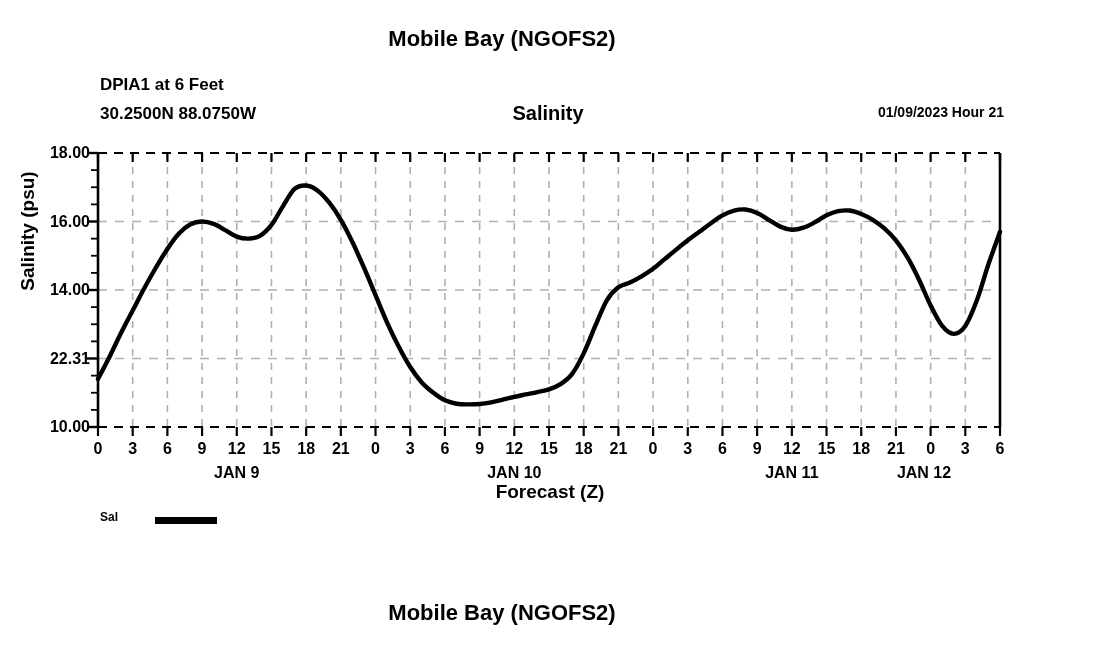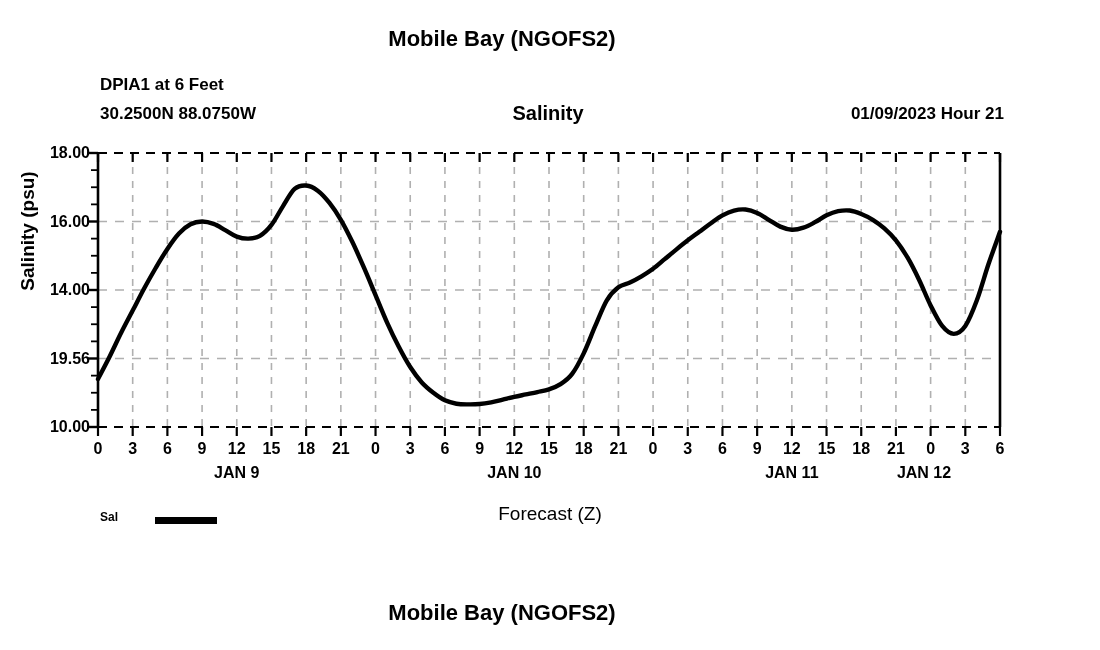--- a/index.html
+++ b/index.html
@@ -45,21 +45,21 @@
     top: 102px;
     text-align: center;
     font-size: 20px;
     font-weight: bold;
   }
 
   #datestamp {
     position: absolute;
     right: 96px;
     top: 104px;
-    font-size: 17px;
+    font-size: 14px;
     font-weight: bold;
   }
 
   
   #plot-wrap {
     position: absolute;
     left: 0;
     top: 0;
     width: 1100px;
     height: 650px;
@@ -115,22 +115,21 @@
     transform: translateX(-50%);
     line-height: 1;
   }
   #xaxis-title {
     position: absolute;
     left: 0;
     width: 1100px;
     top: 481px;
     text-align: center;
     font-size: 19px;
-    font-weight: normal;
-    margin-top: 22px;
+    font-weight: bold;
   }
 
   #legend {
     position: absolute;
     left: 100px;
     top: 508px;
     height: 24px;
   }
   #legend-label {
     position: absolute;
@@ -272,21 +271,21 @@
     <g id="series-layer">
         <path d="M 98.00 379.05 C 99.93 375.34, 105.71 364.49, 109.56 356.79 C 113.42 349.08, 117.27 340.52, 121.13 332.81 C 124.98 325.11, 128.84 317.97, 132.69 310.55 C 136.55 303.13, 140.40 295.42, 144.26 288.29 C 148.11 281.15, 151.97 274.30, 155.82 267.74 C 159.68 261.17, 163.53 254.61, 167.38 248.90 C 171.24 243.19, 175.09 237.60, 178.95 233.49 C 182.80 229.38, 186.66 226.24, 190.51 224.24 C 194.37 222.24, 198.22 221.56, 202.08 221.50 C 205.93 221.44, 209.79 222.47, 213.64 223.90 C 217.50 225.32, 221.35 227.95, 225.21 230.06 C 229.06 232.17, 232.91 235.14, 236.77 236.57 C 240.62 238.00, 244.48 238.74, 248.33 238.63 C 252.19 238.51, 256.04 238.17, 259.90 235.88 C 263.75 233.60, 267.61 229.89, 271.46 224.92 C 275.32 219.96, 279.17 212.08, 283.03 206.09 C 286.88 200.09, 290.74 192.39, 294.59 188.96 C 298.44 185.54, 302.30 185.25, 306.15 185.54 C 310.01 185.82, 313.86 187.82, 317.72 190.68 C 321.57 193.53, 325.43 197.81, 329.28 202.66 C 333.14 207.51, 336.99 213.22, 340.85 219.79 C 344.70 226.35, 348.56 234.06, 352.41 242.05 C 356.26 250.04, 360.12 258.89, 363.97 267.74 C 367.83 276.59, 371.68 286.00, 375.54 295.14 C 379.39 304.27, 383.25 313.97, 387.10 322.54 C 390.96 331.10, 394.81 339.09, 398.67 346.51 C 402.52 353.93, 406.38 361.07, 410.23 367.06 C 414.09 373.06, 417.94 378.19, 421.79 382.47 C 425.65 386.76, 429.50 389.78, 433.36 392.75 C 437.21 395.72, 441.07 398.46, 444.92 400.29 C 448.78 402.11, 452.63 403.03, 456.49 403.71 C 460.34 404.40, 464.20 404.34, 468.05 404.39 C 471.91 404.45, 475.76 404.39, 479.62 404.05 C 483.47 403.71, 487.32 403.08, 491.18 402.34 C 495.03 401.60, 498.89 400.51, 502.74 399.60 C 506.60 398.69, 510.45 397.72, 514.31 396.86 C 518.16 396.00, 522.02 395.26, 525.87 394.46 C 529.73 393.66, 533.58 392.92, 537.44 392.06 C 541.29 391.21, 545.15 390.64, 549.00 389.32 C 552.85 388.01, 556.71 386.76, 560.56 384.19 C 564.42 381.62, 568.27 379.05, 572.13 373.91 C 575.98 368.77, 579.84 361.35, 583.69 353.36 C 587.55 345.37, 591.40 334.81, 595.26 325.96 C 599.11 317.11, 602.97 306.73, 606.82 300.28 C 610.68 293.82, 614.53 290.23, 618.38 287.26 C 622.24 284.29, 626.09 284.29, 629.95 282.46 C 633.80 280.64, 637.66 278.58, 641.51 276.30 C 645.37 274.02, 649.22 271.62, 653.08 268.76 C 656.93 265.91, 660.79 262.37, 664.64 259.17 C 668.50 255.98, 672.35 252.72, 676.21 249.59 C 680.06 246.45, 683.91 243.31, 687.77 240.34 C 691.62 237.37, 695.48 234.63, 699.33 231.78 C 703.19 228.92, 707.04 225.95, 710.90 223.21 C 714.75 220.47, 718.61 217.45, 722.46 215.34 C 726.32 213.22, 730.17 211.51, 734.03 210.54 C 737.88 209.57, 741.74 209.11, 745.59 209.51 C 749.44 209.91, 753.30 211.22, 757.15 212.94 C 761.01 214.65, 764.86 217.50, 768.72 219.79 C 772.57 222.07, 776.43 224.98, 780.28 226.64 C 784.14 228.29, 787.99 229.55, 791.85 229.72 C 795.70 229.89, 799.56 228.92, 803.41 227.66 C 807.26 226.41, 811.12 224.24, 814.97 222.18 C 818.83 220.13, 822.68 217.16, 826.54 215.34 C 830.39 213.51, 834.25 212.02, 838.10 211.22 C 841.96 210.43, 845.81 210.08, 849.67 210.54 C 853.52 211.00, 857.38 212.42, 861.23 213.97 C 865.09 215.51, 868.94 217.39, 872.79 219.79 C 876.65 222.18, 880.50 224.92, 884.36 228.35 C 888.21 231.77, 892.07 235.49, 895.92 240.34 C 899.78 245.19, 903.63 250.90, 907.49 257.46 C 911.34 264.03, 915.20 271.73, 919.05 279.72 C 922.91 287.72, 926.76 297.71, 930.62 305.41 C 934.47 313.12, 938.32 321.22, 942.18 325.96 C 946.03 330.70, 949.89 333.84, 953.74 333.84 C 957.60 333.84, 961.45 331.56, 965.31 325.96 C 969.16 320.37, 973.02 310.55, 976.87 300.28 C 980.73 290.00, 984.58 275.73, 988.44 264.31 C 992.29 252.90, 998.07 237.20, 1000.00 231.78" fill="none" stroke="#000000" stroke-width="4.4" stroke-linecap="round" stroke-linejoin="round"></path>
       </g>
   </svg>
 
   <div id="ylabel">Salinity (psu)</div>
   <div id="ytick-holder">
       <div class="ytick-label" style="top: 145px;">18.00</div>
       <div class="ytick-label" style="top: 213.5px;">16.00</div>
       <div class="ytick-label" style="top: 282px;">14.00</div>
-      <div class="ytick-label" style="top: 350.5px;">19.56</div>
+      <div class="ytick-label" style="top: 350.5px;">22.31</div>
       <div class="ytick-label" style="top: 419px;">10.00</div>
     </div>
   <div id="xtick-holder">
       <div class="xtick-label" style="left: 98px; top: 441px;">0</div>
       <div class="xtick-label" style="left: 132.692px; top: 441px;">3</div>
       <div class="xtick-label" style="left: 167.385px; top: 441px;">6</div>
       <div class="xtick-label" style="left: 202.077px; top: 441px;">9</div>
       <div class="xtick-label" style="left: 236.769px; top: 441px;">12</div>
       <div class="xtick-label" style="left: 271.462px; top: 441px;">15</div>
       <div class="xtick-label" style="left: 306.154px; top: 441px;">18</div>

